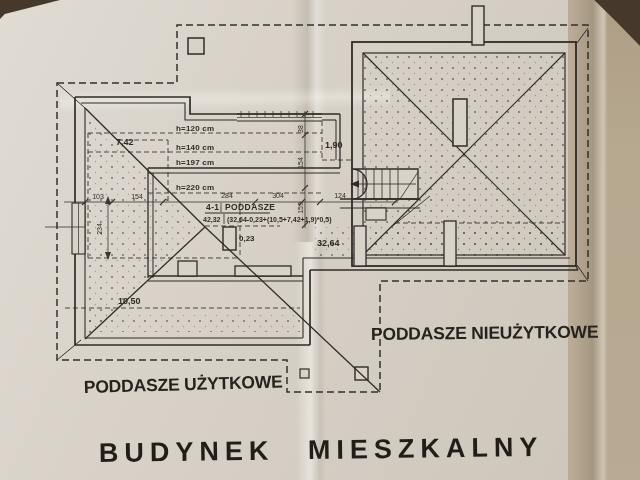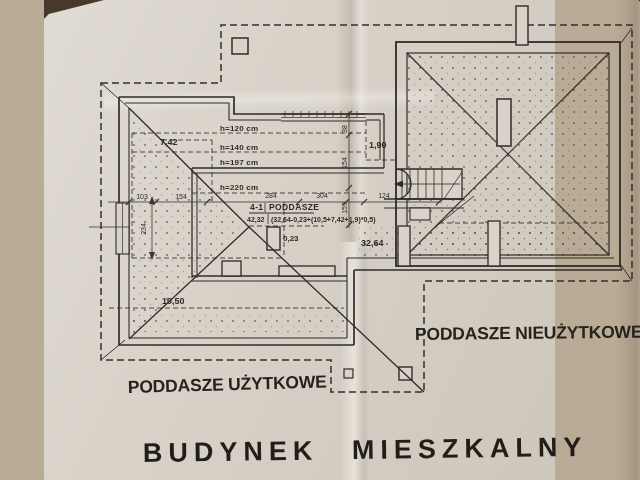--- a/index.html
+++ b/index.html
@@ -1,17 +1,17 @@
 <!DOCTYPE html>
 <html><head>
 <meta charset="utf-8">
 <style>
   html,body{margin:0;padding:0;}
   body{width:640px;height:480px;overflow:hidden;background:#b9ab95;font-family:"Liberation Sans",sans-serif;}
-  .stage{position:relative;width:511px;height:480px;background:linear-gradient(115deg,#e0dbd3 0%,#d8d2c9 38%,#d3ccc2 70%,#cec7bb 100%);margin-left:44px;}
+  .stage{position:relative;width:568px;height:480px;background:linear-gradient(115deg,#e0dbd3 0%,#d8d2c9 38%,#d3ccc2 70%,#cec7bb 100%);}
   .corner{position:absolute;background:#46392b;}
   .corner.tl{left:0;top:0;width:60px;height:20px;clip-path:polygon(0 0,100% 0,8% 70%,0 95%);}
   .corner.tr{left:588px;top:0;width:52px;height:46px;clip-path:polygon(12% 0,100% 0,100% 100%,55% 48%);}
   .fold{position:absolute;pointer-events:none;}
   .fold.center-top{left:292px;top:0;width:34px;height:242px;background:linear-gradient(90deg,rgba(255,255,252,0) 0%,rgba(125,110,90,.20) 45%,rgba(255,255,250,.28) 72%,rgba(255,255,252,0) 100%);}
   .fold.center-bottom{left:296px;top:242px;width:30px;height:238px;background:linear-gradient(90deg,rgba(255,255,252,0) 0%,rgba(255,255,250,.45) 48%,rgba(140,125,105,.14) 80%,rgba(255,255,252,0) 100%);}
   .fold.right{left:572px;top:0;width:36px;height:480px;background:linear-gradient(90deg,rgba(255,255,252,0) 0%,rgba(105,92,72,.26) 58%,rgba(255,255,248,.30) 86%,rgba(255,255,252,0) 100%);}
   .strip.right{position:absolute;left:606px;top:0;width:34px;height:480px;background:linear-gradient(180deg,rgba(150,128,98,.30) 0%,rgba(170,150,118,.18) 30%,rgba(175,158,128,.12) 100%);}
   .crease-h{position:absolute;left:60px;top:88px;width:330px;height:22px;background:linear-gradient(180deg,rgba(255,255,252,0),rgba(255,255,250,.30) 50%,rgba(255,255,252,0));transform:rotate(-1deg);}
   svg{position:absolute;left:0;top:0;}

